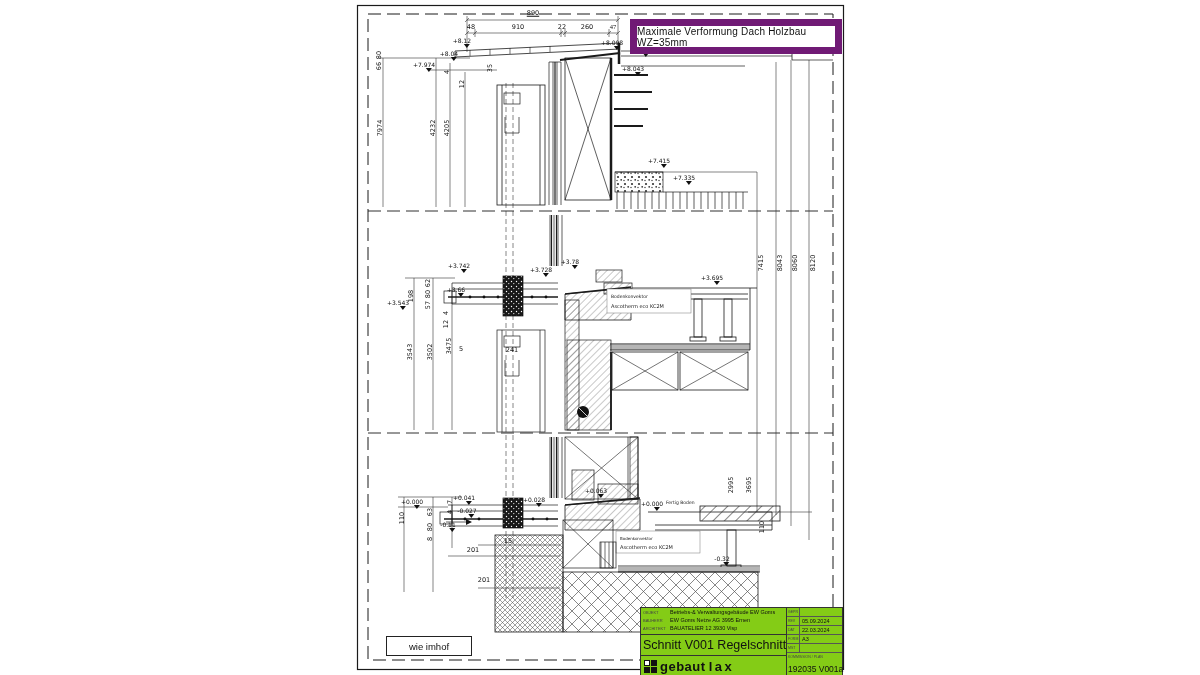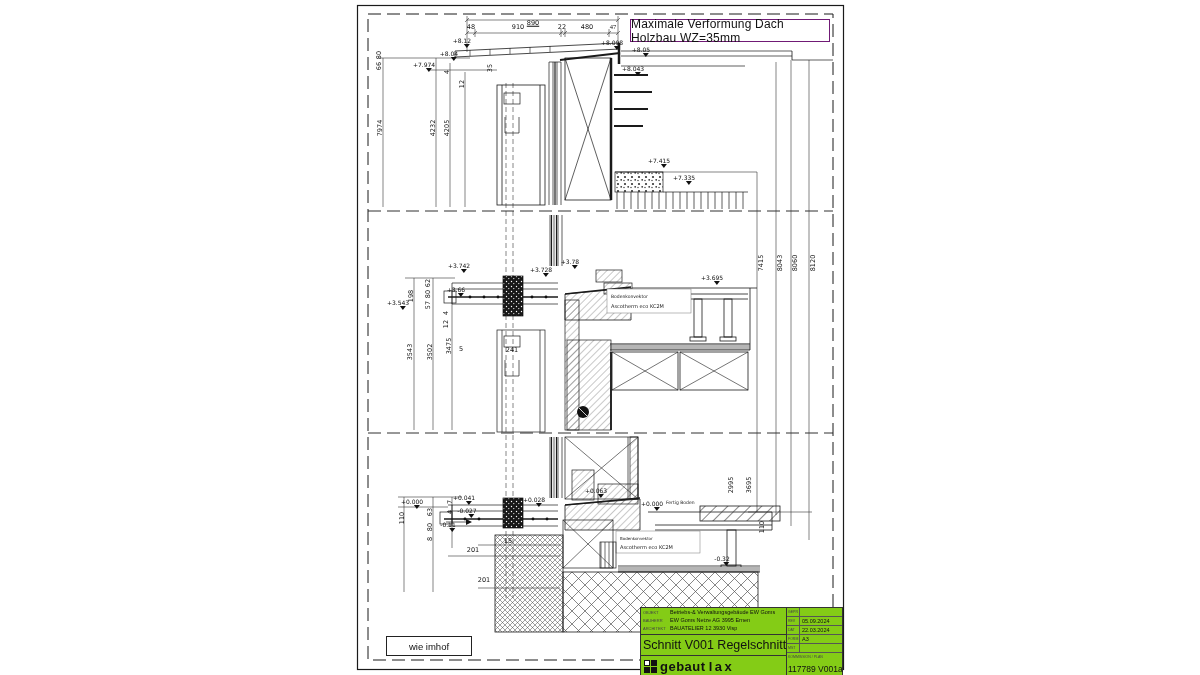--- a/index.html
+++ b/index.html
@@ -9,22 +9,22 @@
   #labels{position:absolute;left:0;top:0;width:1200px;height:675px;pointer-events:none;}
   .lbl{position:absolute;transform:translate(-50%,-50%);font-family:"DejaVu Sans",sans-serif;
        font-size:6.5px;line-height:1;color:#111;white-space:nowrap;}
   .lbl.lev{font-size:6px;}
   .lbl.note{color:#222;}
   .lbl.left{transform:translate(0,-50%);}
   .tri{position:absolute;left:58%;top:102%;width:0;height:0;
        border-left:3.5px solid transparent;border-right:3.5px solid transparent;
        border-top:4.5px solid #111;}
   .annotation-box{position:absolute;left:630px;top:19px;width:198px;height:21px;
-       border:1px solid #701a75;display:flex;align-items:center;justify-content:center;
-       font-size:12px;letter-spacing:.2px;background:#fff;}
+       border:7px solid #701a75;display:flex;align-items:center;justify-content:center;
+       font-size:10px;letter-spacing:.2px;background:#fff;}
   .stamp-box{position:absolute;left:386px;top:636px;width:84px;height:18px;
        border:1.5px solid #222;display:flex;align-items:center;justify-content:center;
        font-size:9.5px;background:#fff;}
   
   .titleblock{position:absolute;left:640px;top:600px;width:203px;height:70px;
        background:#84cc16;border:1px solid #333;display:flex;box-sizing:border-box;margin-top:7px;}
   .tb-left{flex:1;display:flex;flex-direction:column;border-right:1px solid #333;min-width:0;}
   .tb-fields{height:27px;border-bottom:1px solid #333;padding:1px 0 0 1px;box-sizing:border-box;}
   .tb-frow{display:flex;align-items:baseline;height:8px;overflow:hidden;}
   .tb-flab{width:27px;flex:none;font-size:4px;color:#444;text-transform:uppercase;padding-left:1px;}
@@ -255,25 +255,25 @@
       <circle cx="532" cy="297" r="1.4"></circle>
         <circle cx="546" cy="297" r="1.4"></circle>
       <circle cx="465" cy="519" r="1.4"></circle>
         <circle cx="479" cy="519" r="1.4"></circle>
       <circle cx="533" cy="519" r="1.4"></circle>
         <circle cx="547" cy="519" r="1.4"></circle>
     </g>
   </svg>
 
   <div id="labels">
-      <span class="lbl dim" style="left: 533px; top: 23px; text-decoration: underline;">890</span>
+      <span class="lbl dim" style="left: 533px; top: 13px; text-decoration: underline;">890</span>
       <span class="lbl dim" style="left: 471px; top: 27px;">48</span>
       <span class="lbl dim" style="left: 518px; top: 27px;">910</span>
       <span class="lbl dim" style="left: 562px; top: 27px;">22</span>
-      <span class="lbl dim" style="left: 587px; top: 27px;">480</span>
+      <span class="lbl dim" style="left: 587px; top: 27px;">260</span>
       <span class="lbl dim" style="left: 613px; top: 27px; font-family: Liberation Serif, serif;">47</span>
       <span class="lbl dim" style="left: 379px; top: 55px; transform: translate(-50%, -50%) rotate(-90deg);">80</span>
       <span class="lbl dim" style="left: 379px; top: 66px; transform: translate(-50%, -50%) rotate(-90deg);">66</span>
       <span class="lbl dim" style="left: 380px; top: 128px; transform: translate(-50%, -50%) rotate(-90deg);">7974</span>
       <span class="lbl dim" style="left: 433px; top: 128px; transform: translate(-50%, -50%) rotate(-90deg);">4232</span>
       <span class="lbl dim" style="left: 447px; top: 128px; transform: translate(-50%, -50%) rotate(-90deg);">4205</span>
       <span class="lbl dim" style="left: 447px; top: 72px; transform: translate(-50%, -50%) rotate(-90deg);">4</span>
       <span class="lbl dim" style="left: 462px; top: 84px; transform: translate(-50%, -50%) rotate(-90deg);">12</span>
       <span class="lbl dim" style="left: 490px; top: 68px; transform: translate(-50%, -50%) rotate(-90deg);">35</span>
       <span class="lbl lev" style="left: 462px; top: 41px;">+8.12<i class="tri"></i></span>
@@ -382,17 +382,17 @@
       </div>
       <div class="tb-mrow">
         <span class="tb-mlab">FORM</span>
         <span class="tb-mval">A3</span>
       </div>
       <div class="tb-mrow">
         <span class="tb-mlab">MST</span>
         <span class="tb-mval"></span>
       </div>
       <div class="tb-planlab">KOMMISSION / PLAN</div>
-      <div class="tb-plannum">117789 V001a</div>
+      <div class="tb-plannum">192035 V001a</div>
     </div>
   </div>
 
 </div>
 
 </body></html>

